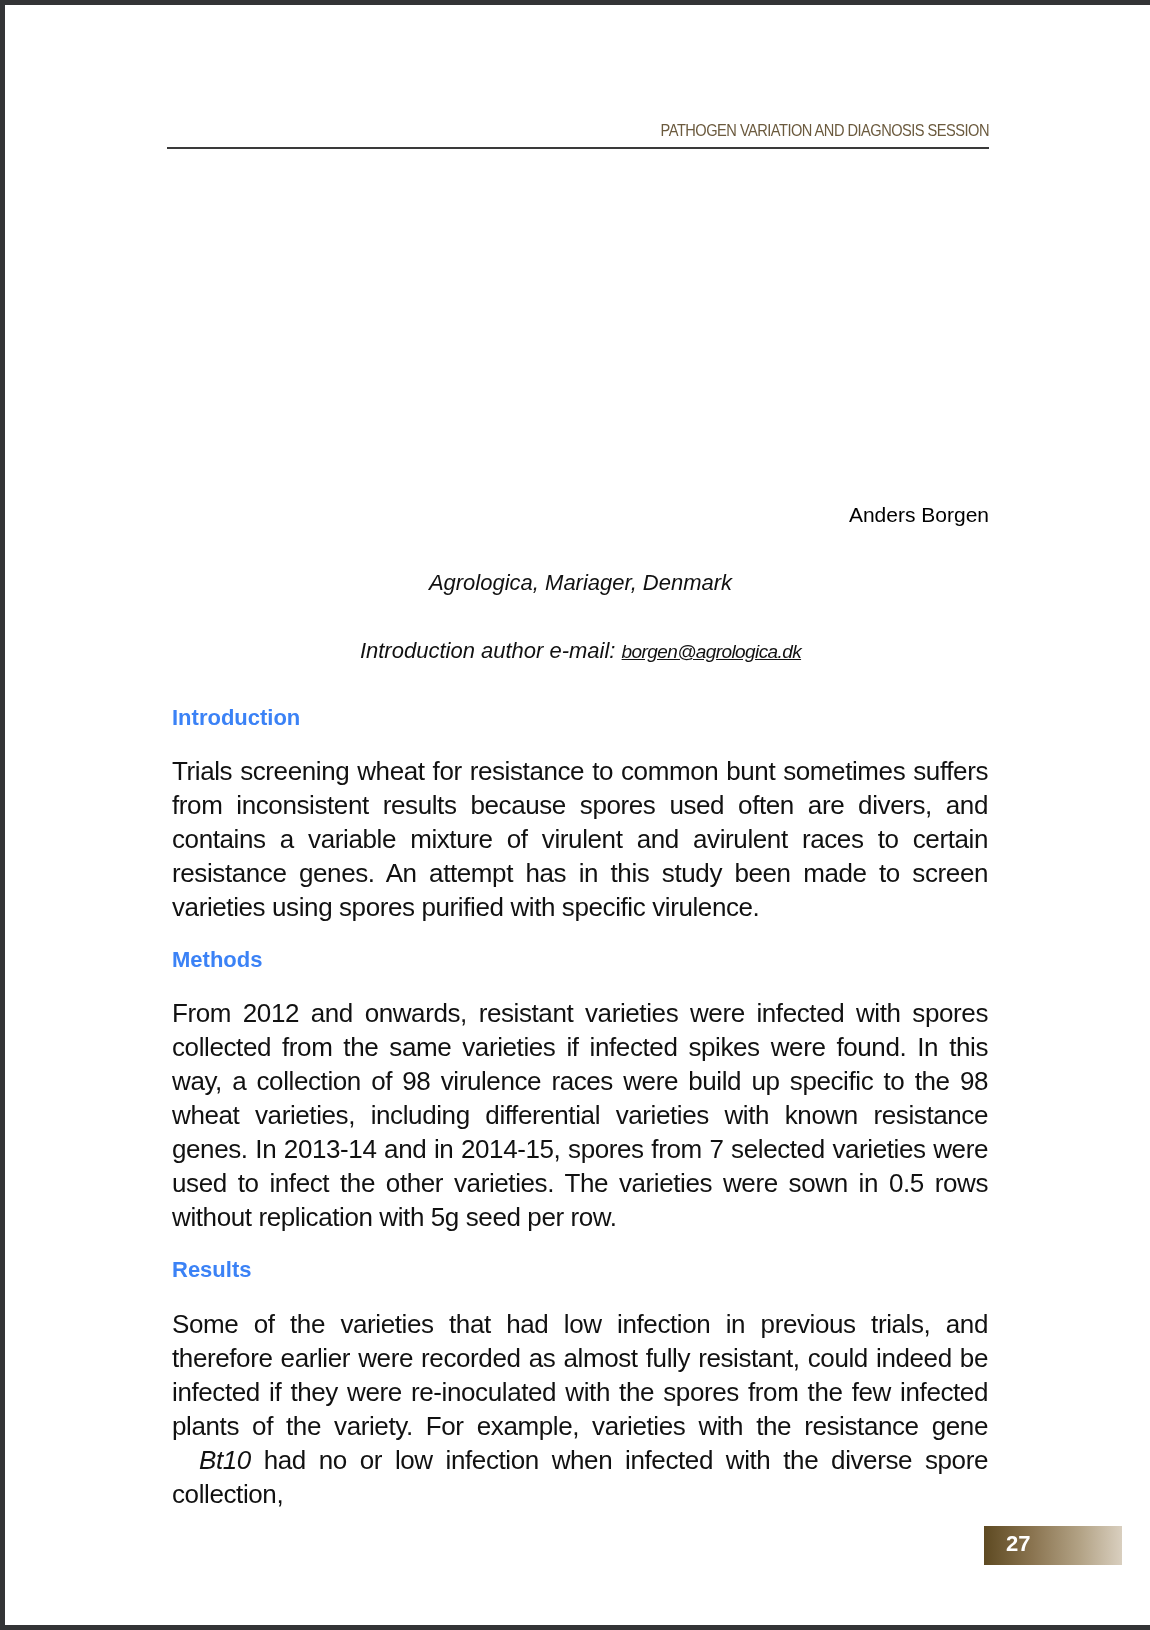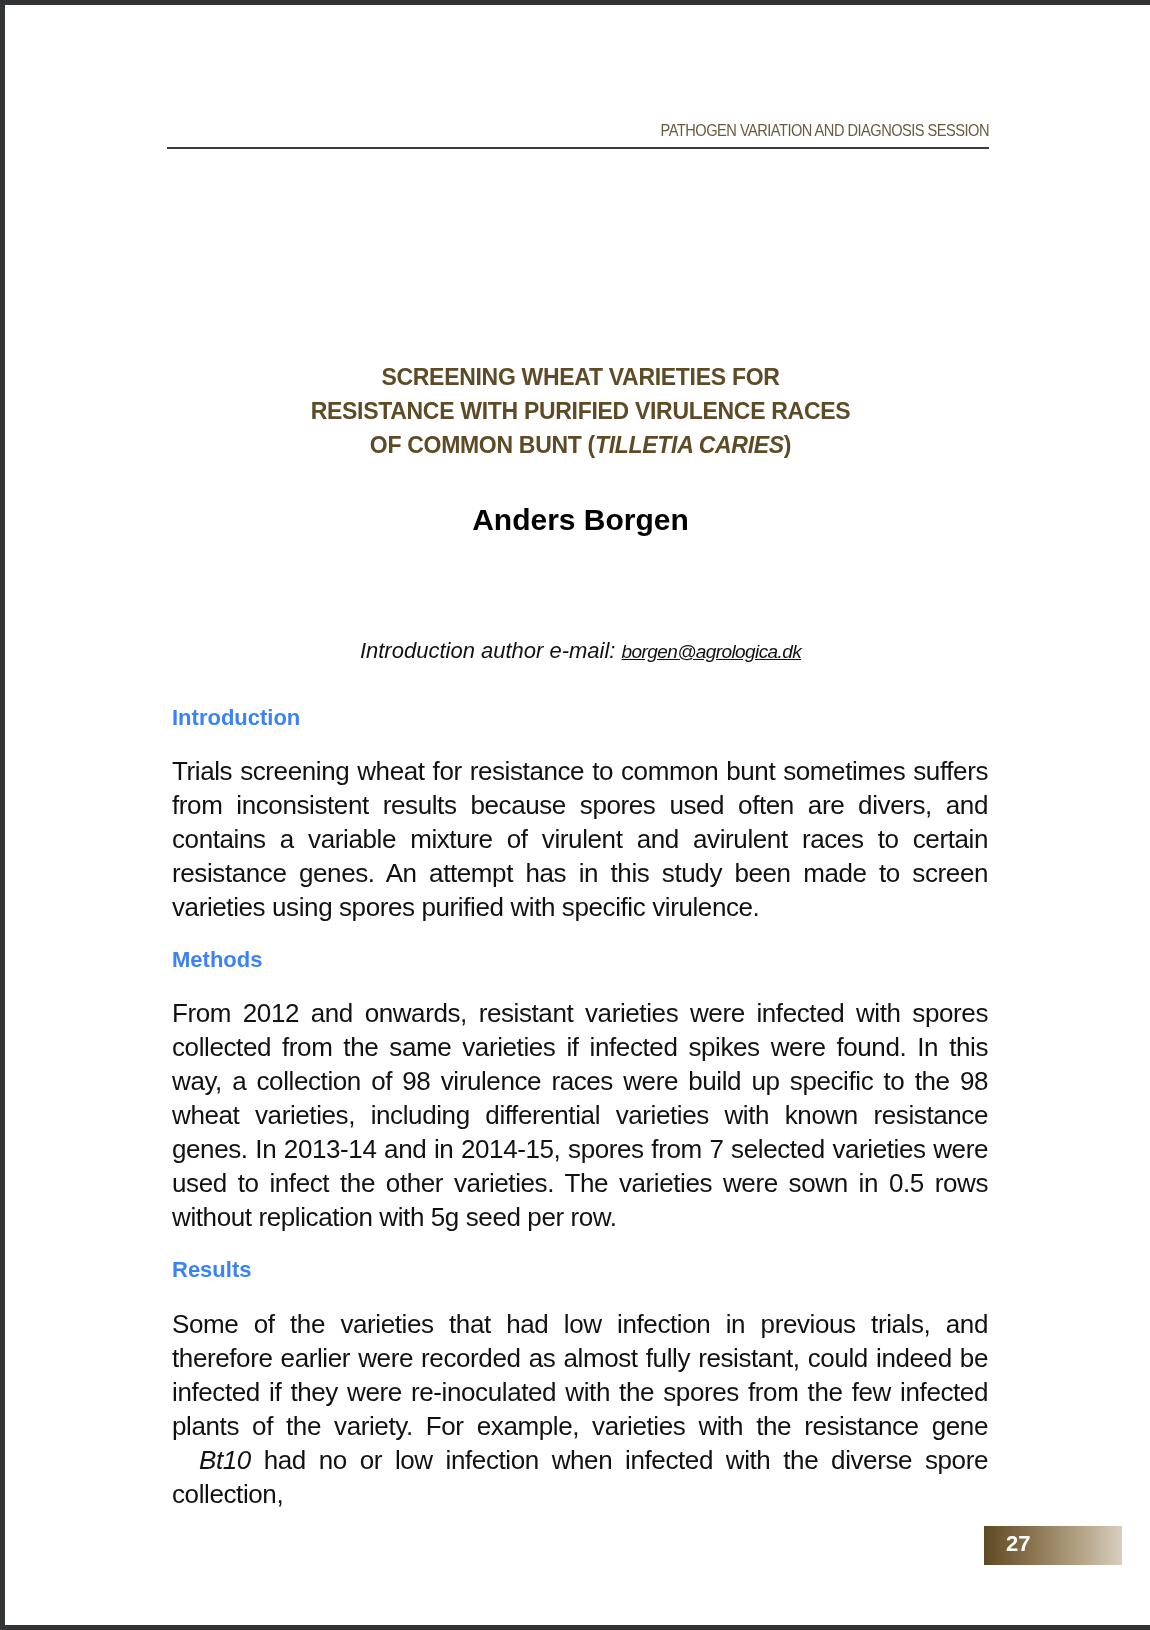--- a/index.html
+++ b/index.html
@@ -44,23 +44,23 @@
     font-weight: bold;
     font-size: 23px;
     line-height: 34px;
     color: #5e4b25;
     letter-spacing: -0.3px;
   }
   .title .it { font-style: italic; }
   .author {
     position: absolute;
     left: 167px; top: 498px; width: 817px;
-    text-align: center;
-    font-weight: bold;
-    font-size: 30px;
+    text-align: right;
+    font-weight: normal;
+    font-size: 21px;
     color: #000;
   }
   .affil {
     position: absolute;
     left: 167px; top: 565px; width: 817px;
     text-align: center;
     font-style: italic;
     font-size: 22px;
     color: #111;
   }
@@ -113,27 +113,23 @@
   }
 </style>
 </head>
 <body>
 
 <div class="page">
 
   <div class="running-head">PATHOGEN VARIATION AND DIAGNOSIS SESSION</div>
   <div class="head-rule"></div>
 
-  <div class="title">
-    <div>SCREENING WHEAT VARIETIES FOR</div>
-    <div>RESISTANCE WITH PURIFIED VIRULENCE RACES</div>
-    <div><span>OF COMMON BUNT (</span><span class="it">TILLETIA CARIES</span><span>)</span></div>
-  </div>
 
   <div class="author">Anders Borgen</div>
+  <div class="affil">Agrologica, Mariager, Denmark</div>
   <div class="contact">
     <span>Introduction author e-mail: </span><a class="email">borgen@agrologica.dk</a>
   </div>
 
   <div class="section-head" style="top:700px;">Introduction</div>
   <div class="para" style="top:749px;">Trials screening wheat for resistance to common bunt sometimes suffers from inconsistent results because spores used often are divers, and contains a variable mixture of virulent and avirulent races to certain resistance genes. An attempt has in this study been made to screen varieties using spores purified with specific virulence.</div>
 
   <div class="section-head" style="top:942px;">Methods</div>
   <div class="para" style="top:991px;">From 2012 and onwards, resistant varieties were infected with spores collected from the same varieties if infected spikes were found. In this way, a collection of 98 virulence races were build up specific to the 98 wheat varieties, including differential varieties with known resistance genes. In 2013-14 and in 2014-15, spores from 7 selected varieties were used to infect the other varieties. The varieties were sown in 0.5 rows without replication with 5g seed per row.</div>
 

